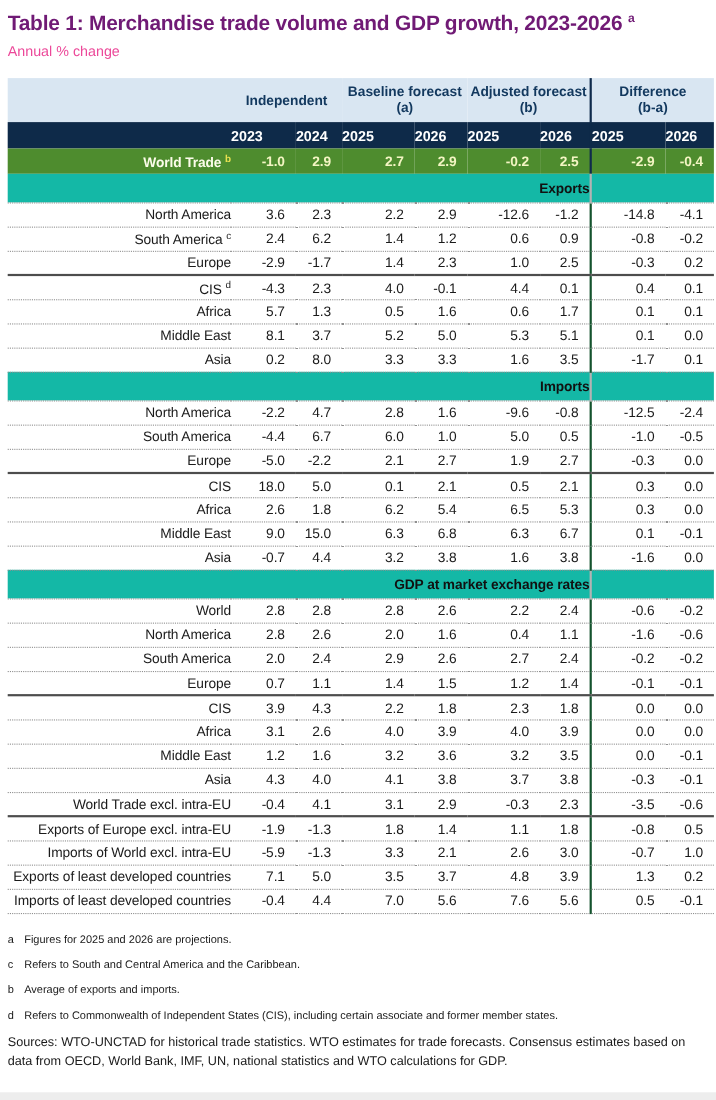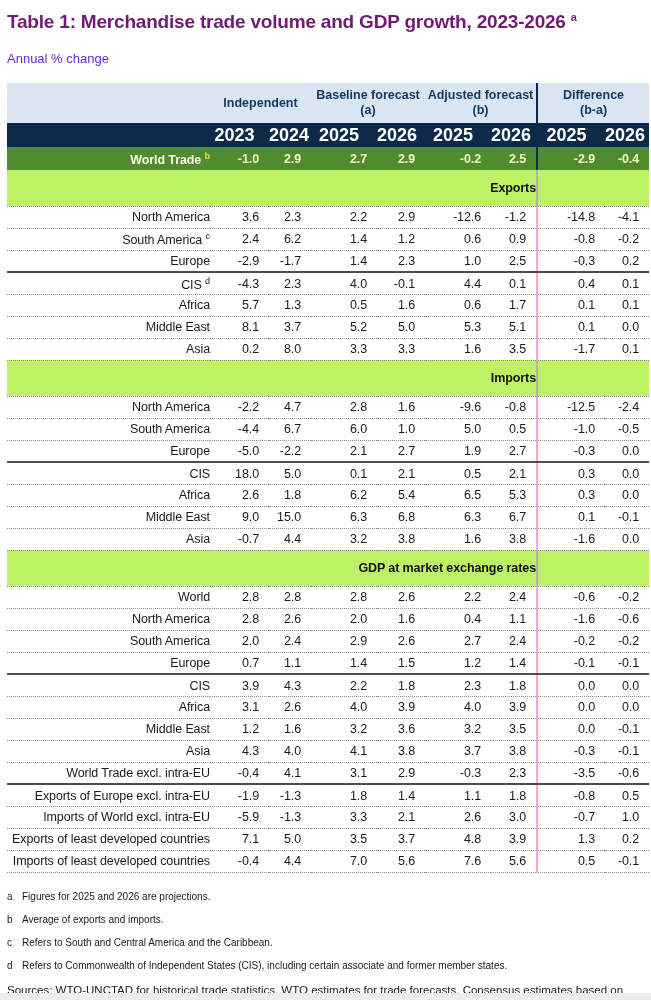--- a/index.html
+++ b/index.html
@@ -16,22 +16,22 @@
   h1.title {
     font-size: 19px;
     font-weight: bold;
     color: #701a75;
     letter-spacing: -0.2px;
     line-height: 24px;
   }
   h1.title sup { font-size: 11px; }
   .subtitle {
     font-size: 13px;
-    color: #6d28d9;
-    margin-top: 17px;
+    color: #ec4899;
+    margin-top: 5px;
     line-height: 16px;
   }
 
   table.trade {
     border-collapse: collapse;
     table-layout: fixed;
     width: 637px;
     margin-top: 16px;
   }
   
@@ -51,59 +51,59 @@
     vertical-align: middle;
     text-align: center;
     line-height: 15px;
   }
   tr.group-row th.divh { border-left: 2px solid #0f2b4c; margin-left: 16px; }
 
   
   tr.year-row th {
     background: #0e2a49;
     color: #ffffff;
-    font-size: 18px;
+    font-size: 13px;
     font-weight: bold;
     height: 24px;
-    text-align: center;
+    text-align: left;
     padding-right: 10px;
   }
   tr.year-row th.divh { border-left: 2px solid #0e2a49; }
 
   
   tr.world-row td {
     background: #4e8c2e;
     color: #fbfce9;
     font-weight: bold;
     font-size: 12.5px;
     height: 23px;
   }
   tr.world-row td.num { color: #f3f5c3; }
   tr.world-row td.lbl sup { color: #e6e050; font-size: 9px; }
   tr.world-row td.div { border-left: 2px solid #0f2b4c; }
 
   
   tr.section-row td {
-    background: #bef264;
+    background: #14b8a6;
     font-weight: bold;
     font-size: 12.5px;
-    height: 36px;
+    height: 26px;
     border-bottom: 1px dotted #8f8f8f;
     color: #111111;
   }
   tr.section-row td.div { border-left: 2px solid #b3b3b3; }
 
   
   tr.data-row td {
     height: 22px;
     font-size: 12.5px;
     border-bottom: 1px dotted #8f8f8f;
     color: #1a1a1a;
   }
-  tr.data-row td.div { border-left: 2px solid #f9a8d4; }
+  tr.data-row td.div { border-left: 2px solid #14532d; }
   tr.solid-below td { border-bottom: 2px solid #4d4d4d; }
 
   td.lbl, tr.section-row td.sec-lbl {
     text-align: right;
     padding-left: 5px;
     white-space: nowrap;
     letter-spacing: -0.1px;
   }
   td.lbl sup { font-size: 9px; }
   td.num { text-align: right; padding-right: 10px; letter-spacing: -0.1px; }
@@ -502,21 +502,21 @@
           <td class="num">7.6</td>
           <td class="num">5.6</td>
           <td class="num div">0.5</td>
           <td class="num">-0.1</td>
         </tr>
       </tbody>
   </table>
 
   <div class="footnotes">
     <div class="fn"><span class="fn-m">a</span><span>Figures for 2025 and 2026 are projections.</span></div>
+    <div class="fn"><span class="fn-m">c</span><span>Refers to South and Central America and the Caribbean.</span></div>
     <div class="fn"><span class="fn-m">b</span><span>Average of exports and imports.</span></div>
-    <div class="fn"><span class="fn-m">c</span><span>Refers to South and Central America and the Caribbean.</span></div>
     <div class="fn"><span class="fn-m">d</span><span>Refers to Commonwealth of Independent States (CIS), including certain associate and former member states.</span></div>
     <p class="sources">Sources: WTO-UNCTAD for historical trade statistics. WTO estimates for trade forecasts.  Consensus estimates based on data from OECD, World Bank, IMF, UN, national statistics and WTO calculations for GDP.</p>
   </div>
 
 </div>
 
 <div class="bottom-strip"></div>
 
 </body></html>

